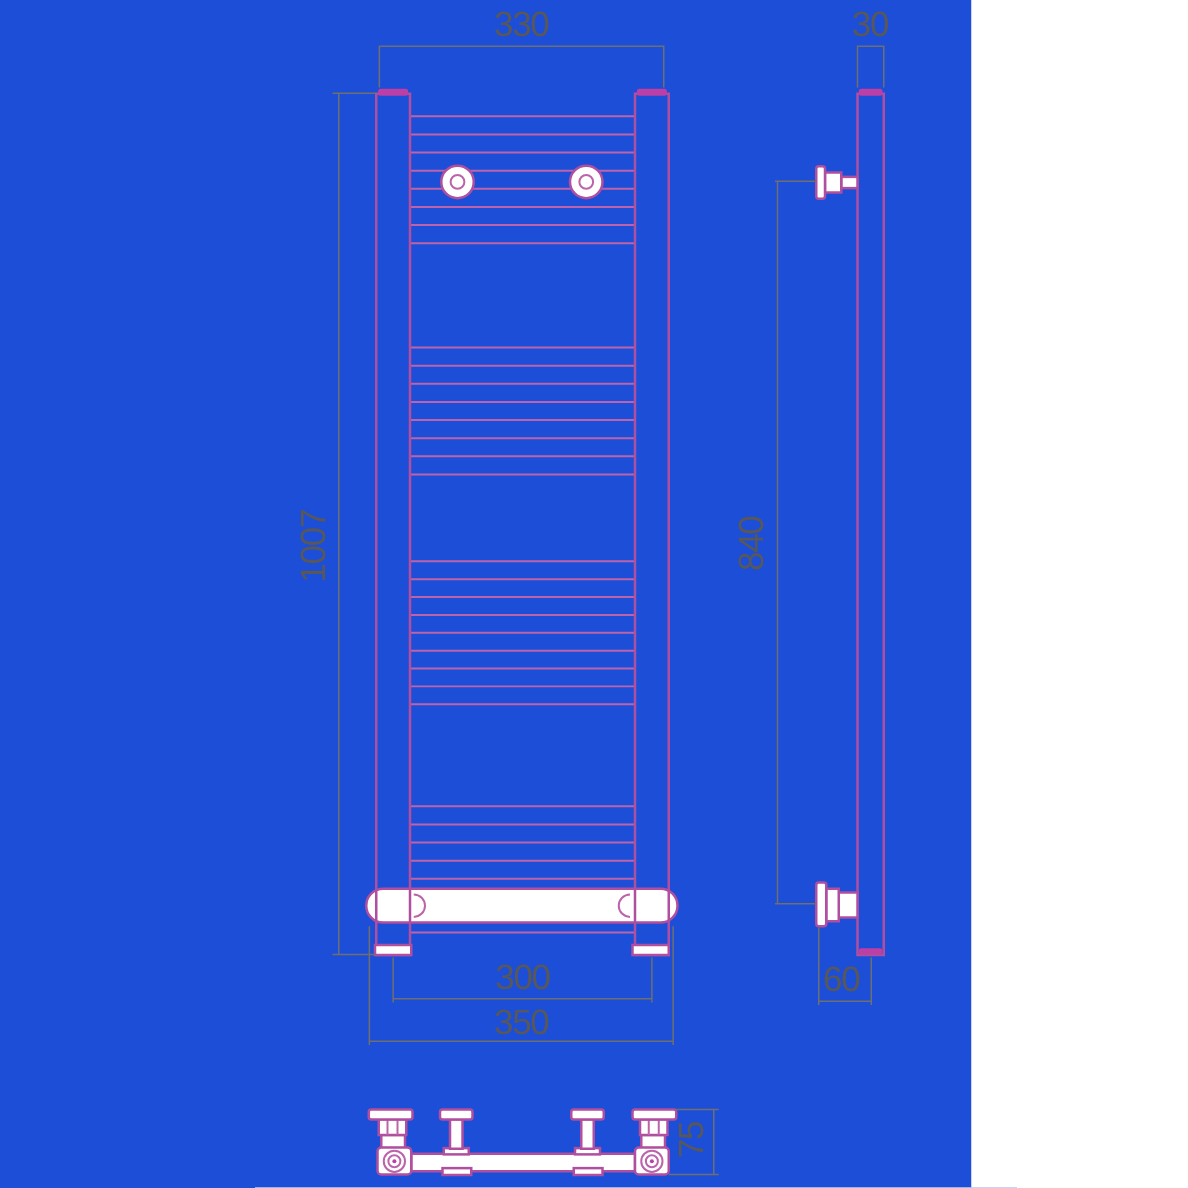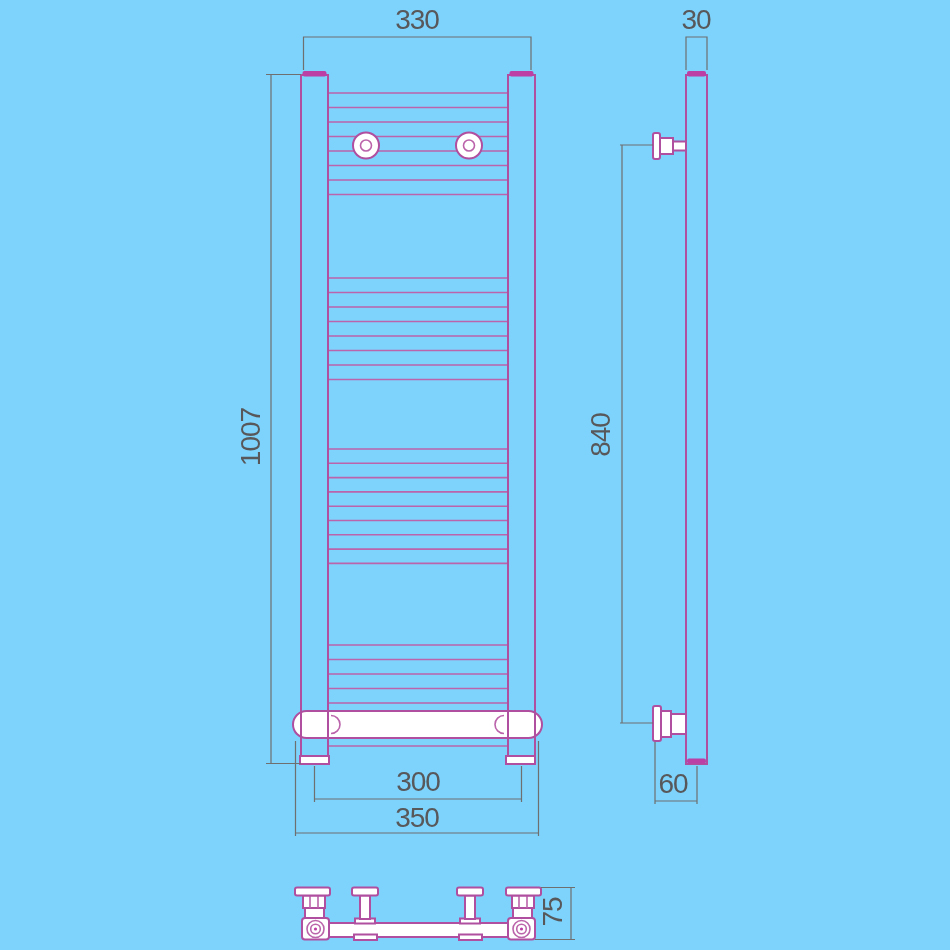--- a/index.html
+++ b/index.html
@@ -1,17 +1,17 @@
 <!DOCTYPE html>
 <html><head>
 <meta charset="utf-8">
 <style>
   html,body{margin:0;padding:0;background:#ffffff;}
   #stage{
-    position:relative;width:950px;height:950px;background:#7dd3fc;overflow:hidden;
+    position:relative;width:777px;height:950px;background:#1d4ed8;overflow:hidden;
     font-family:"Liberation Sans", sans-serif;
   }
   svg{position:absolute;left:0;top:0;}
   .mg{stroke:#b04f9f;stroke-width:2;fill:none;}
   .mgf{stroke:#b04f9f;stroke-width:2;fill:#ffffff;}
   .mgsolid{fill:#bb3fa4;stroke:none;}
   .thin{stroke:#bb64ab;stroke-width:1.6;fill:none;}
   .dim{stroke:#6f6f6f;stroke-width:1.2;fill:none;}
   text.dimlabel{
     font-family:"Liberation Sans", sans-serif;

